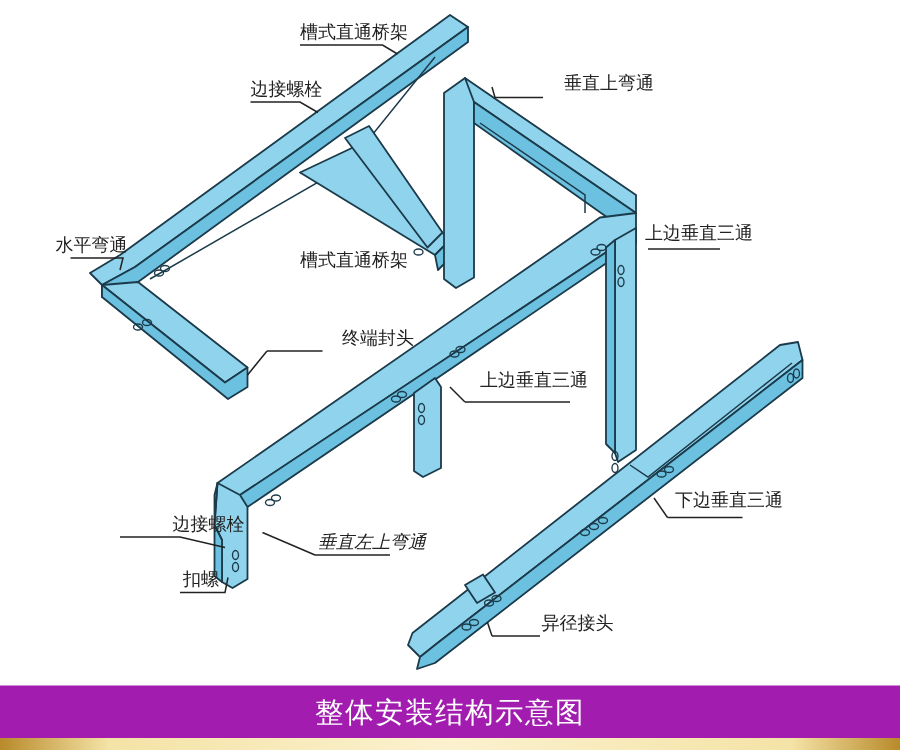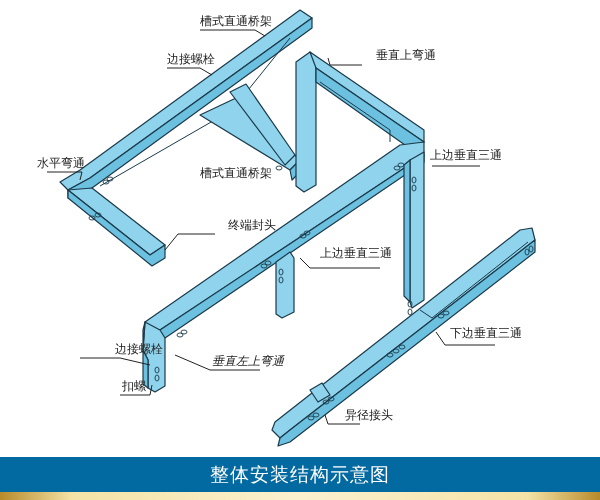--- a/index.html
+++ b/index.html
@@ -1,20 +1,20 @@
 <!DOCTYPE html>
 <html><head>
 <meta charset="utf-8">
 <style>
   html, body { margin:0; padding:0; }
   body { width:600px; height:500px; background:#ffffff; position:relative; overflow:hidden;
          font-family:"DejaVu Sans", sans-serif; }
   #diagram { position:absolute; left:0; top:0; width:524px; height:457px; }
   .lbl { position:absolute; font-size:12px; color:#222; white-space:nowrap; line-height:14px; }
-  #banner { position:absolute; left:0; top:457px; width:600px; height:35px; background:#0369a1;
+  #banner { position:absolute; left:0; top:457px; width:600px; height:35px; background:#a21caf;
             display:flex; align-items:center; justify-content:center; }
   #banner-title { color:#ffffff; font-size:19px; letter-spacing:1px; }
   #gold-strip { position:absolute; left:0; top:492px; width:600px; height:8px;
      background:linear-gradient(90deg,#b88a2a 0%,#f4e3a6 12%,#fbf1cf 50%,#f4e3a6 88%,#b88a2a 100%); }
   .tray { fill:#8fd3ec; stroke:#1b3a4a; stroke-width:1.2; stroke-linejoin:round; }
   .tray-side { fill:#6cc1e0; stroke:#1b3a4a; stroke-width:1.2; stroke-linejoin:round; }
   .rim { fill:none; stroke:#1b3a4a; stroke-width:1; }
   .leader { fill:none; stroke:#222; stroke-width:1; }
   .bolt { fill:none; stroke:#1b3a4a; stroke-width:0.9; }
 </style>
@@ -131,19 +131,19 @@
   <span class="lbl" style="left:376px;top:48px;">垂直上弯通</span>
   <span class="lbl" style="left:37px;top:156px;">水平弯通</span>
   <span class="lbl" style="left:200px;top:166px;">槽式直通桥架</span>
   <span class="lbl" style="left:430px;top:148px;">上边垂直三通</span>
   <span class="lbl" style="left:180px;top:218px;margin-left:48px;">终端封头</span>
   <span class="lbl" style="left:320px;top:246px;">上边垂直三通</span>
   <span class="lbl" style="left:87px;top:342px;margin-left:28px;">边接螺栓</span>
   <span class="lbl" style="left:212px;top:354px;font-style:italic;">垂直左上弯通</span>
   <span class="lbl" style="left:450px;top:326px;">下边垂直三通</span>
   <span class="lbl" style="left:122px;top:379px;">扣螺</span>
-  <span class="lbl" style="left:345px;top:408px;">异径接头</span>
+  <span class="lbl" style="left:361px;top:408px;">异径接头</span>
 </div>
 
 <div id="banner">
   <span id="banner-title">整体安装结构示意图</span>
 </div>
 <div id="gold-strip"></div>
 
 </body></html>

